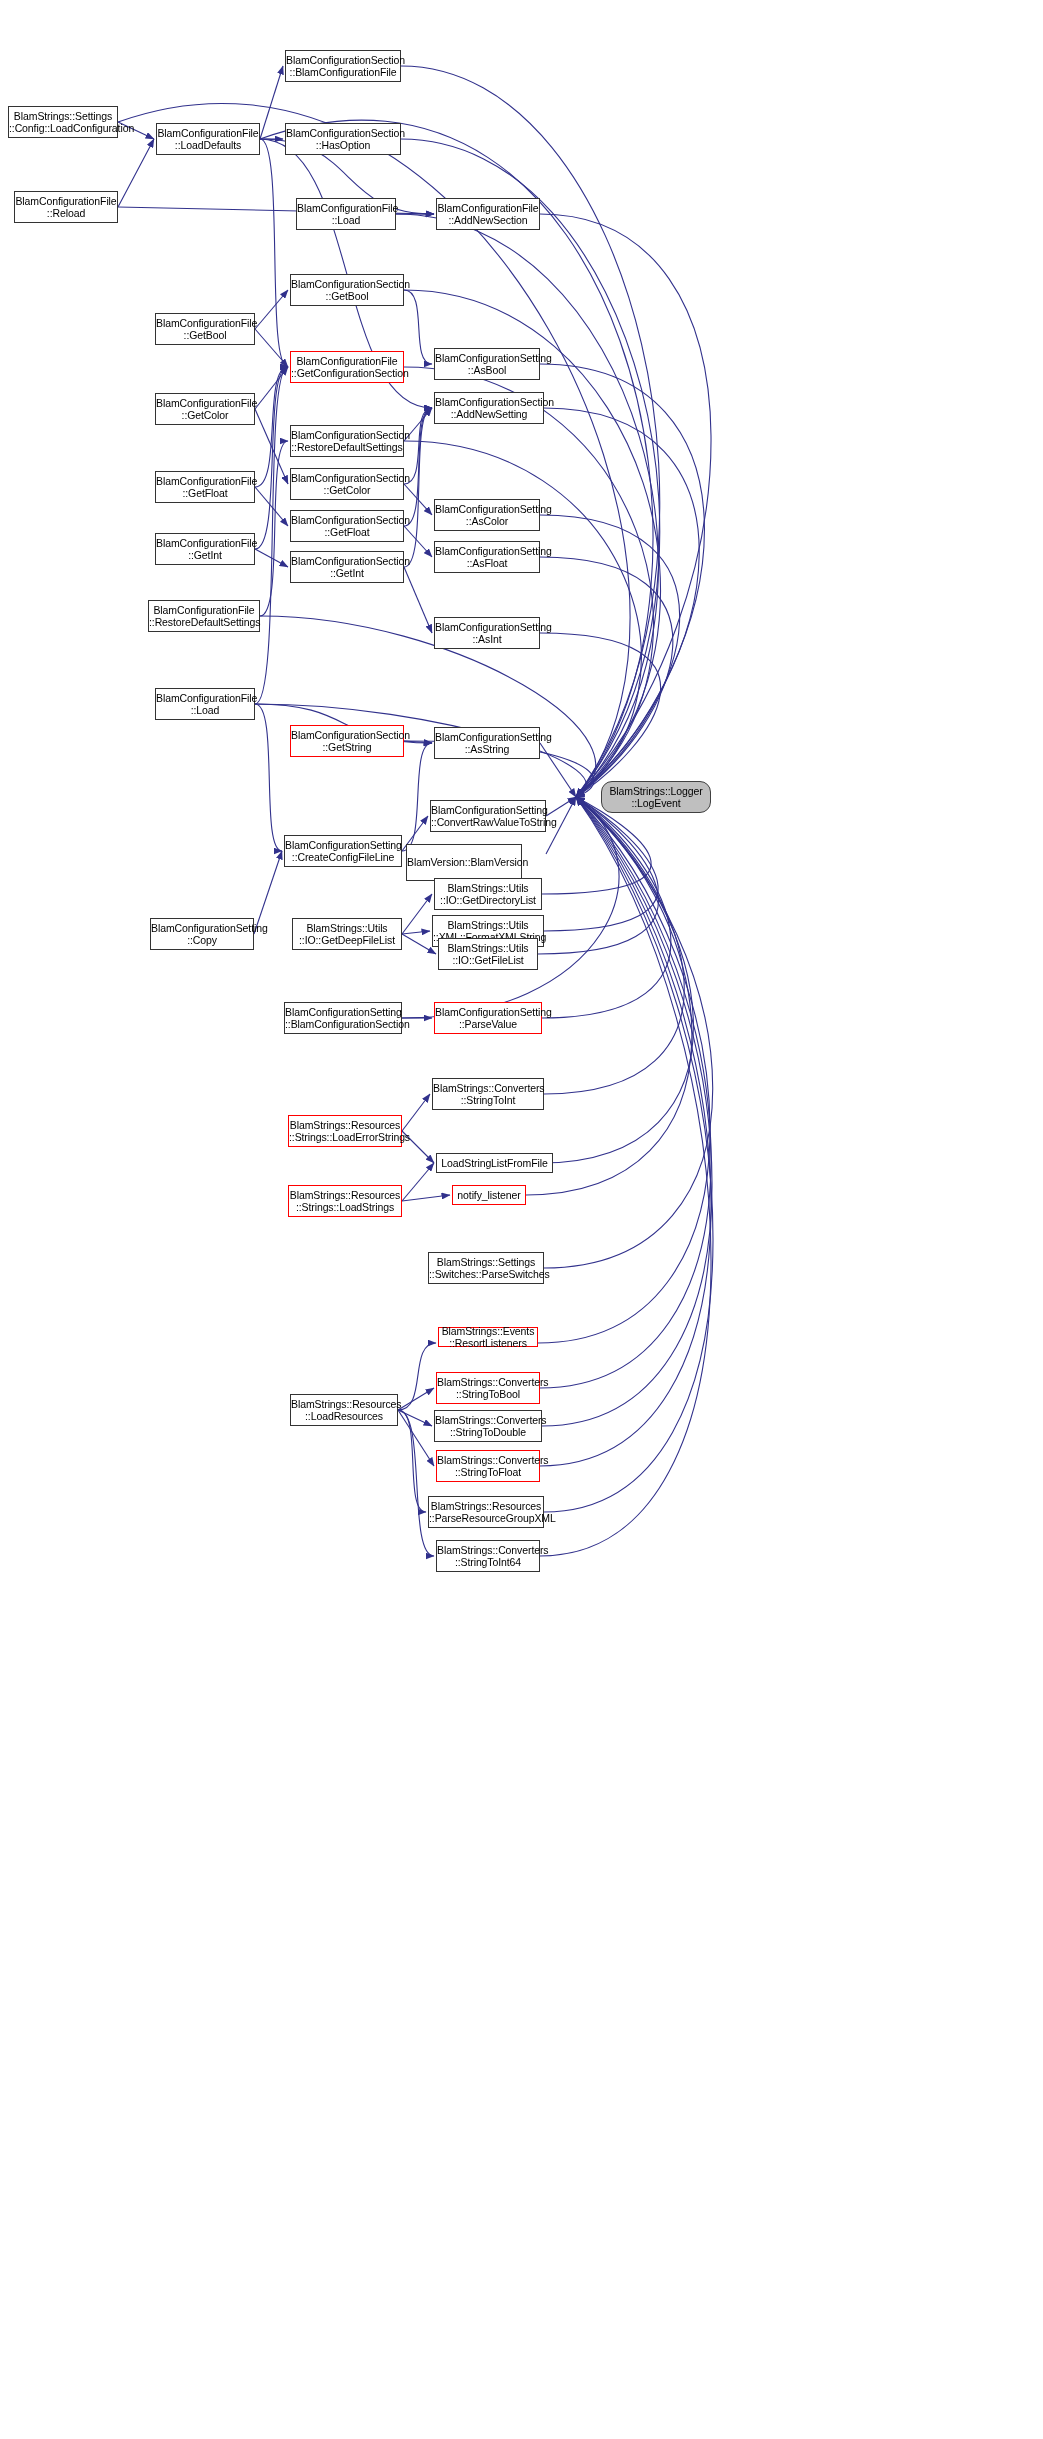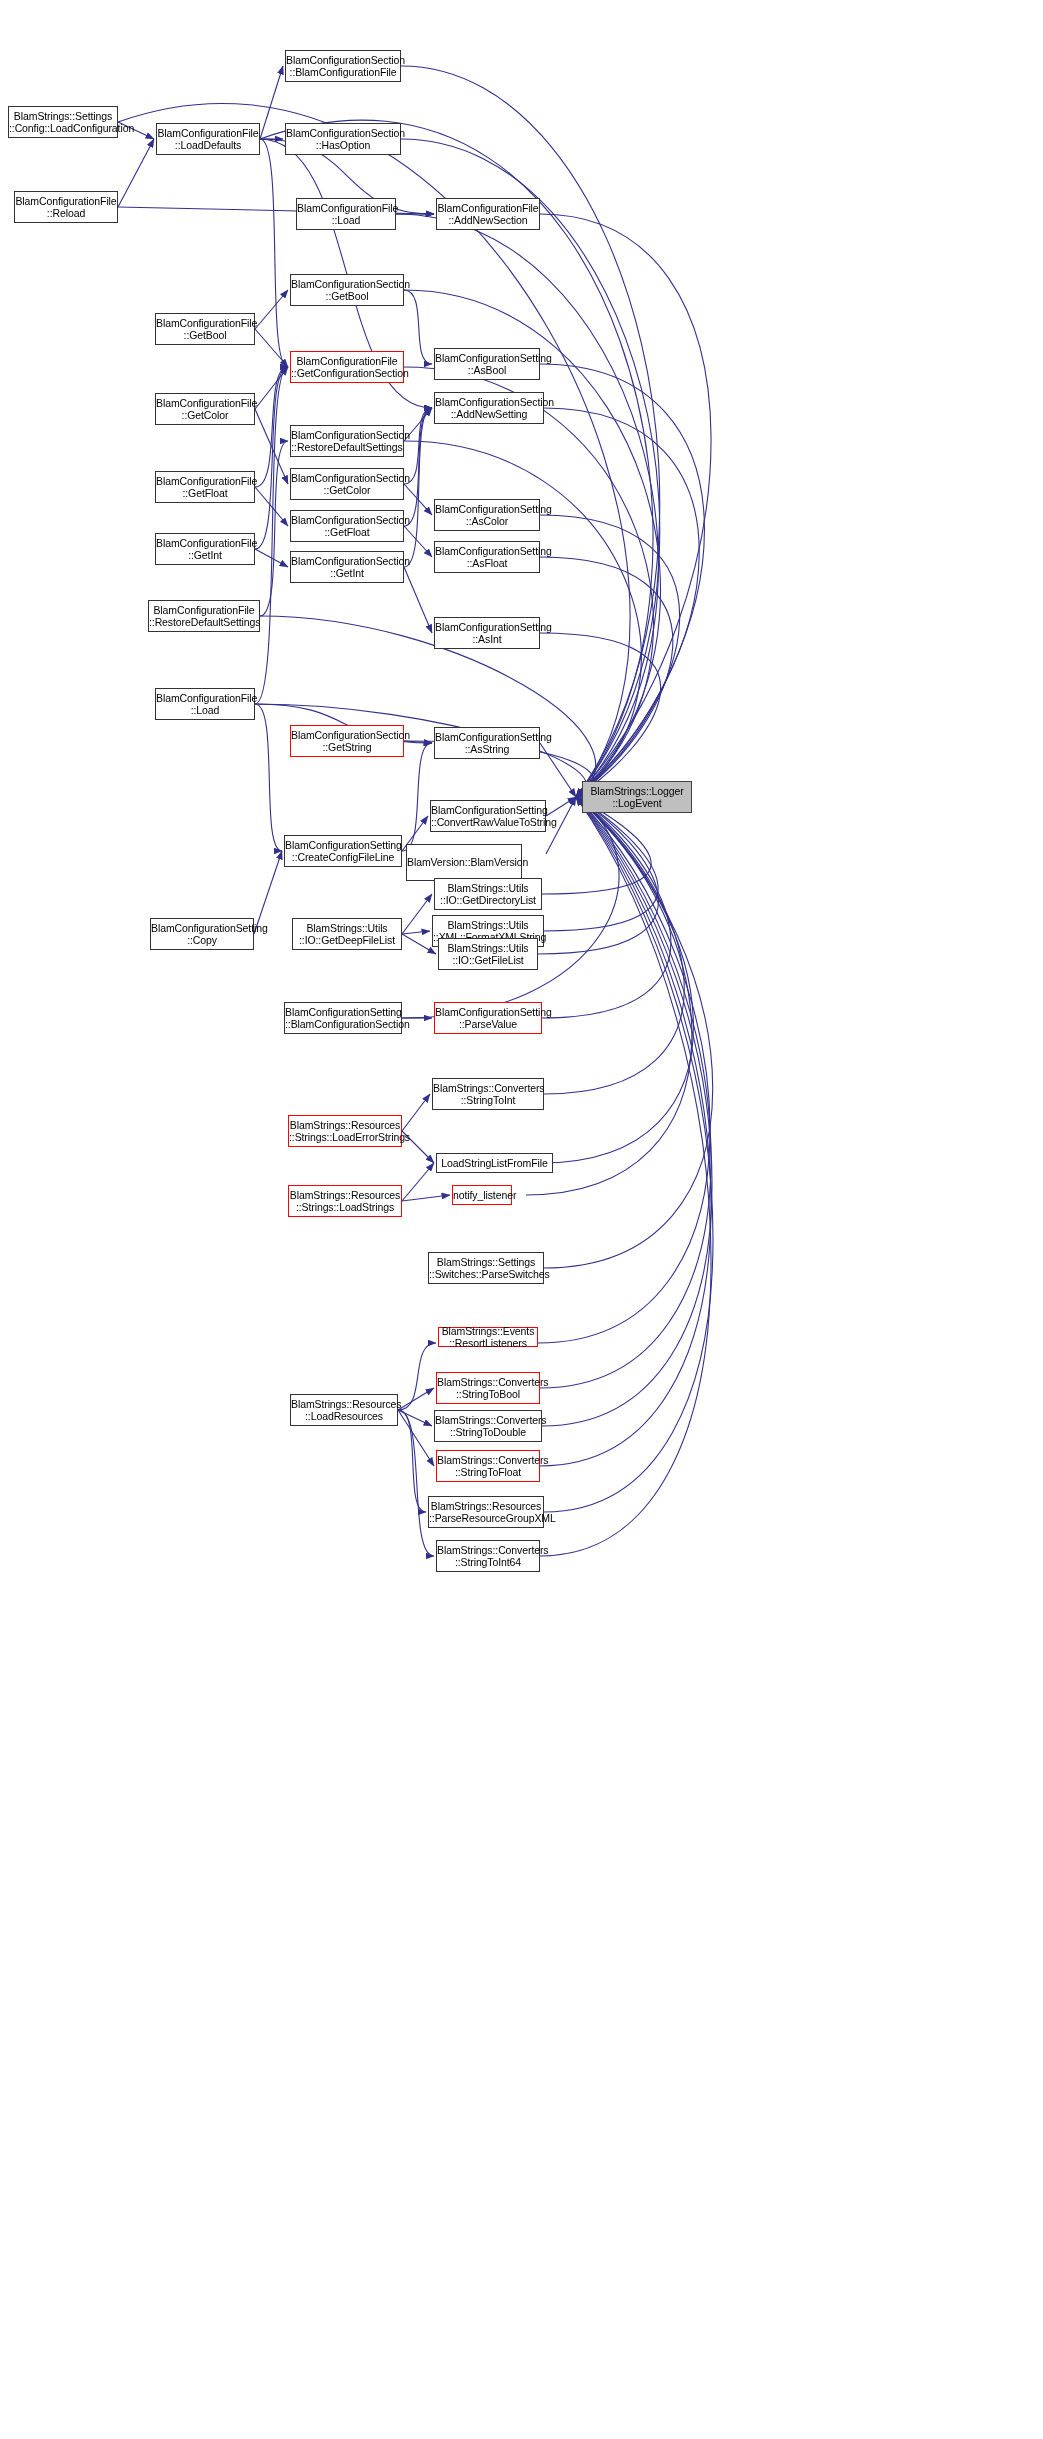--- a/index.html
+++ b/index.html
@@ -234,21 +234,21 @@
         <span class="l2">::Load</span>
       </div>
       <div class="node red" style="left: 290px; top: 725px; width: 114px; height: 32px;">
         <span class="l1">BlamConfigurationSection</span>
         <span class="l2">::GetString</span>
       </div>
       <div class="node" style="left: 434px; top: 727px; width: 106px; height: 32px;">
         <span class="l1">BlamConfigurationSetting</span>
         <span class="l2">::AsString</span>
       </div>
-      <div class="node focus" style="left: 582px; top: 781px; width: 110px; height: 32px;">
+      <div class="node focus" style="left: 601px; top: 781px; width: 110px; height: 32px; border-radius: 11px;">
         <span class="l1">BlamStrings::Logger</span>
         <span class="l2">::LogEvent</span>
       </div>
       <div class="node" style="left: 430px; top: 800px; width: 116px; height: 32px;">
         <span class="l1">BlamConfigurationSetting</span>
         <span class="l2">::ConvertRawValueToString</span>
       </div>
       <div class="node" style="left: 284px; top: 835px; width: 118px; height: 32px;">
         <span class="l1">BlamConfigurationSetting</span>
         <span class="l2">::CreateConfigFileLine</span>
@@ -292,21 +292,21 @@
         <span class="l1">BlamStrings::Resources</span>
         <span class="l2">::Strings::LoadErrorStrings</span>
       </div>
       <div class="node" style="left: 436px; top: 1153px; width: 117px; height: 20px;">
         <span class="l1">LoadStringListFromFile</span>
       </div>
       <div class="node red" style="left: 288px; top: 1185px; width: 114px; height: 32px;">
         <span class="l1">BlamStrings::Resources</span>
         <span class="l2">::Strings::LoadStrings</span>
       </div>
-      <div class="node red" style="left: 452px; top: 1185px; width: 60px; height: 20px;">
+      <div class="node red" style="left: 452px; top: 1185px; width: 74px; height: 20px;">
         <span class="l1">notify_listener</span>
       </div>
       <div class="node" style="left: 428px; top: 1252px; width: 116px; height: 32px;">
         <span class="l1">BlamStrings::Settings</span>
         <span class="l2">::Switches::ParseSwitches</span>
       </div>
       <div class="node red" style="left: 438px; top: 1327px; width: 100px; height: 20px;">
         <span class="l1">BlamStrings::Events</span>
         <span class="l2">::ResortListeners</span>
       </div>

